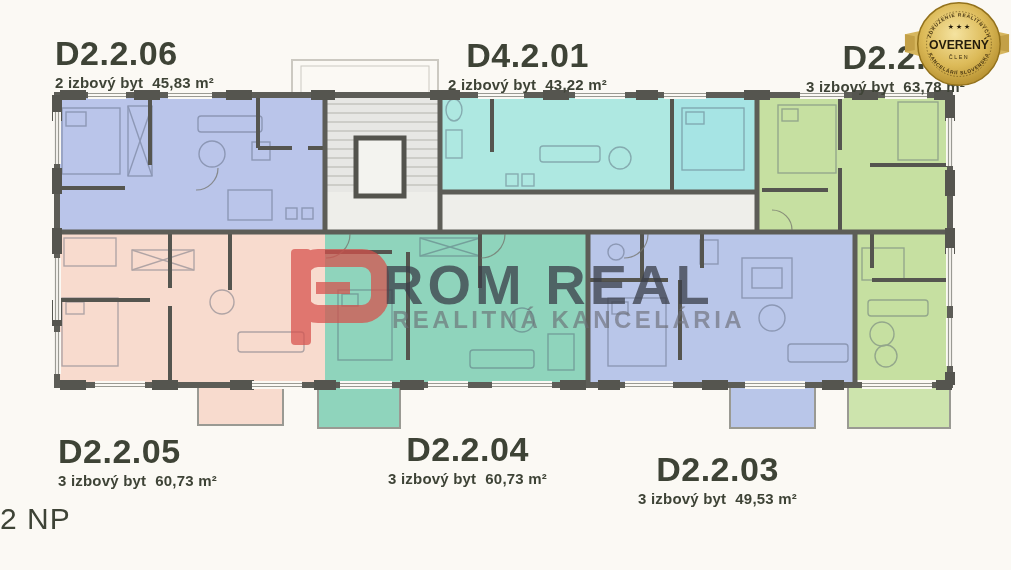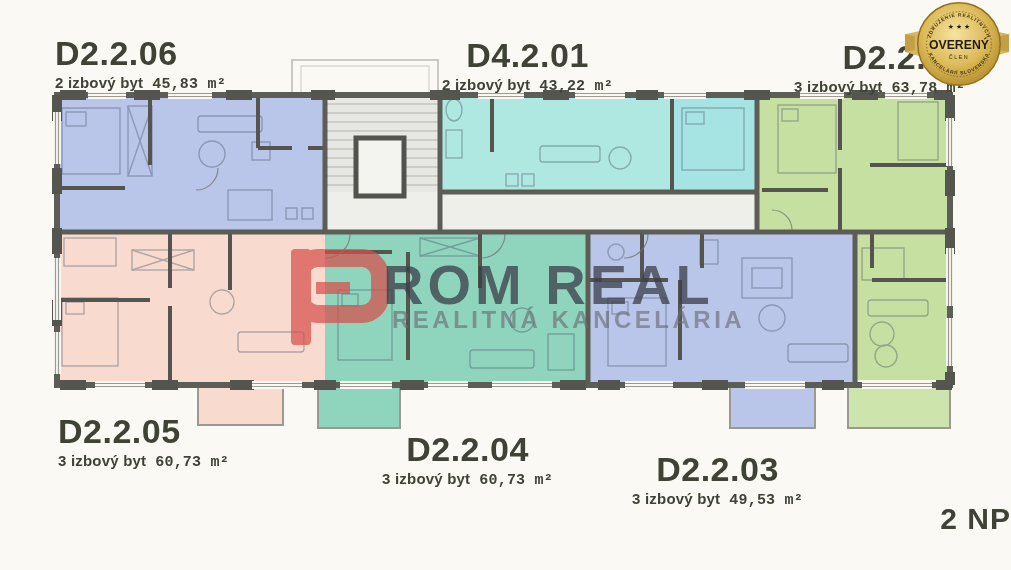--- a/index.html
+++ b/index.html
@@ -2,25 +2,25 @@
 <html><head>
 <meta charset="utf-8">
 <style>
   html,body{margin:0;padding:0;}
   body{font-family:"Liberation Sans", sans-serif; background:#e8e6e0;}
   .stage{position:relative;width:1011px;height:570px;background:#fbf9f4;overflow:hidden;margin:0 auto;}
   .plan-svg{position:absolute;left:0;top:0;}
   .apt-label{position:absolute;color:#3e4336;line-height:1.05;}
   .apt-code{font-size:34px;font-weight:bold;letter-spacing:0.5px;}
   .apt-sub{font-size:15px;font-weight:bold;margin-top:3px;letter-spacing:0.2px;}
-  .apt-sub .area{margin-left:9px;font-family:Liberation Mono, monospace;}
+  .apt-sub .area{margin-left:9px;}
   .center{text-align:center;}
   .right{text-align:right;}
-  .floor-label{position:absolute;left:0;width:1011px;text-align:right;top:502px;
-    font-size:30px;font-weight:bold;color:#3e4336;letter-spacing:1px;}
+  .floor-label{position:absolute;left:0;width:1011px;text-align:left;top:502px;
+    font-size:30px;font-weight:normal;color:#3e4336;letter-spacing:1px;}
   .watermark{position:absolute;left:0;top:0;width:858px;height:570px;pointer-events:none;}
   .wm-logo{position:absolute;left:288px;top:246px;opacity:.72;}
   .wm-brand{position:absolute;left:383px;top:252px;font-size:56px;font-weight:bold;
     letter-spacing:4px;color:rgba(58,62,72,.75);white-space:nowrap;}
   .wm-tagline{position:absolute;left:392px;top:306px;font-size:24px;font-weight:bold;
     letter-spacing:3.5px;color:rgba(105,107,115,.62);white-space:nowrap;}
   .badge{position:absolute;left:903px;top:0;}
 </style>
 </head>
 <body>
@@ -287,21 +287,21 @@
     </div>
   </div>
 
   <div class="apt-label right" style="left:790px;top:40px;width:175px;">
     <div class="apt-code">D2.2.02</div>
     <div class="apt-sub">
       <span>3 izbový byt</span><span class="area">63,78 m²</span>
     </div>
   </div>
 
-  <div class="apt-label" style="left:58px;top:414px;">
+  <div class="apt-label" style="left:58px;top:434px;">
     <div class="apt-code">D2.2.05</div>
     <div class="apt-sub">
       <span>3 izbový byt</span><span class="area">60,73 m²</span>
     </div>
   </div>
 
   <div class="apt-label center" style="left:375px;top:432px;width:185px;">
     <div class="apt-code">D2.2.04</div>
     <div class="apt-sub">
       <span>3 izbový byt</span><span class="area">60,73 m²</span>

